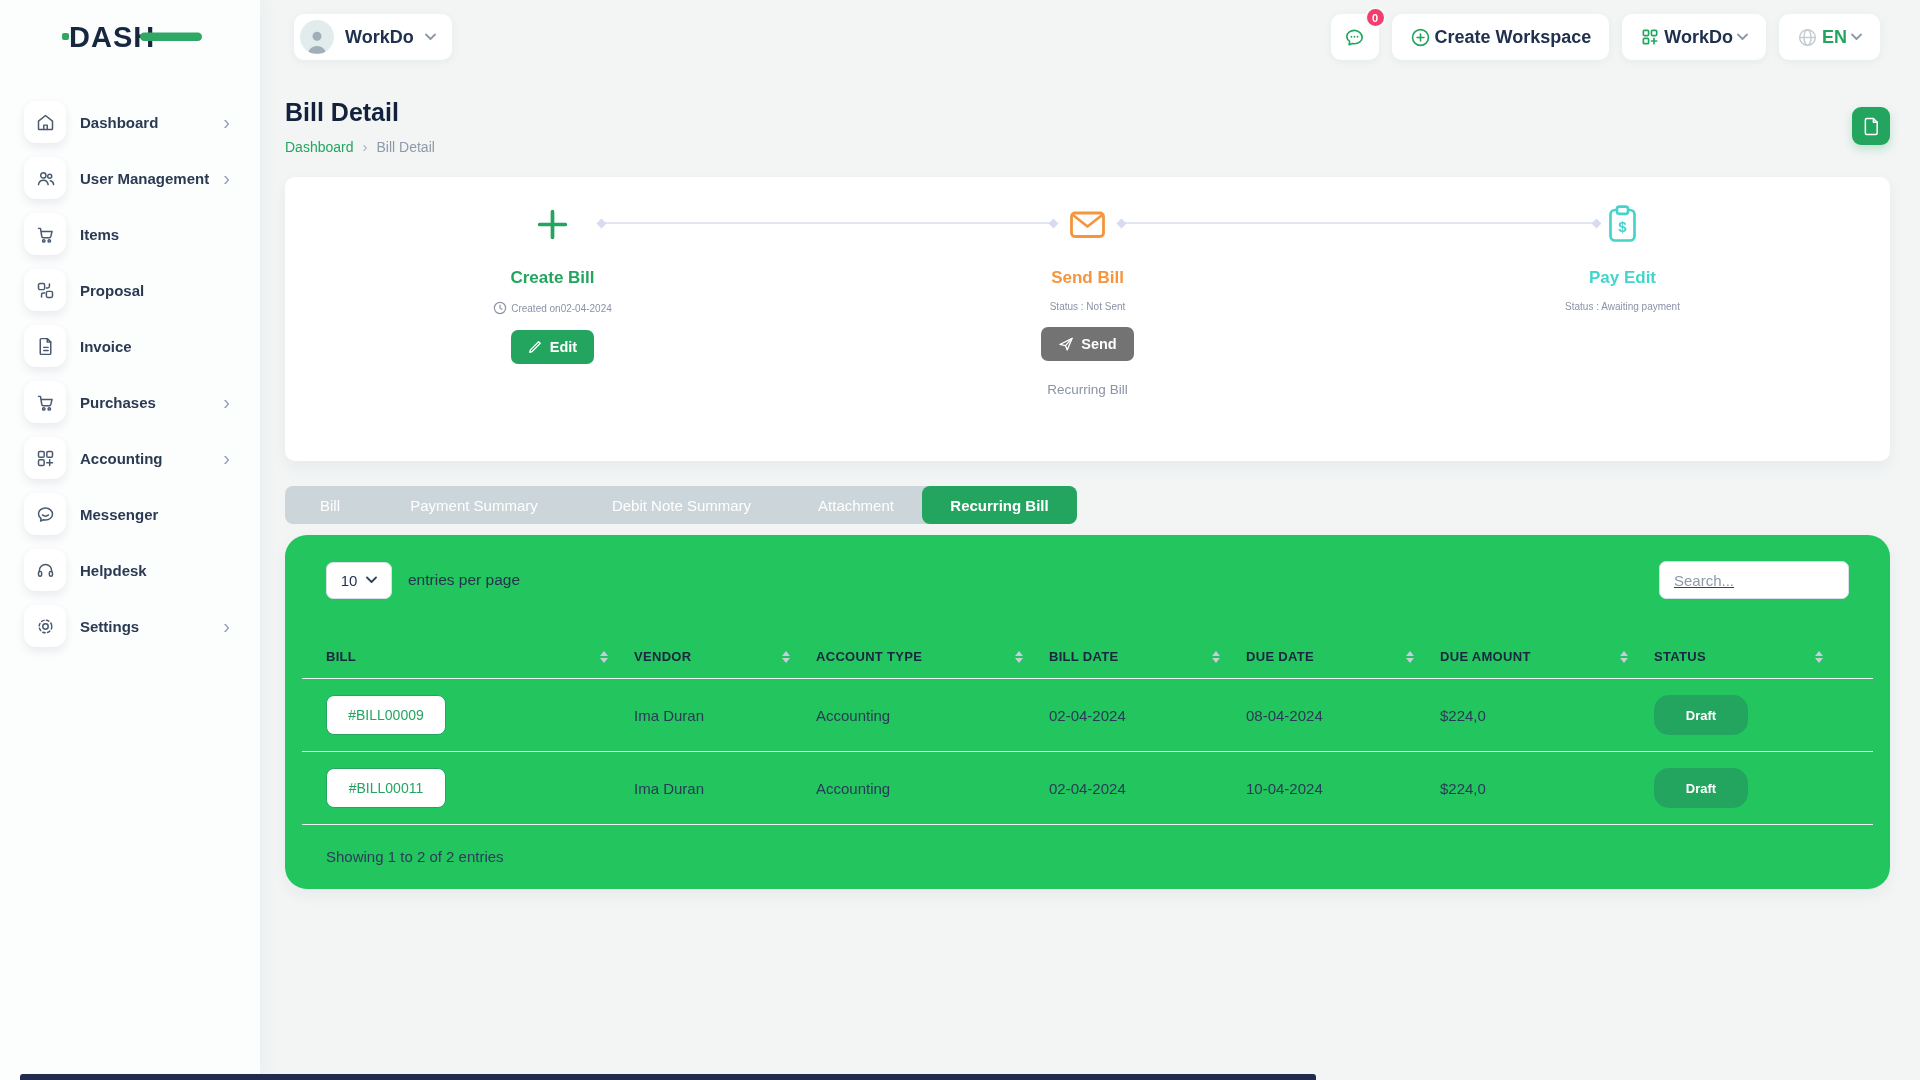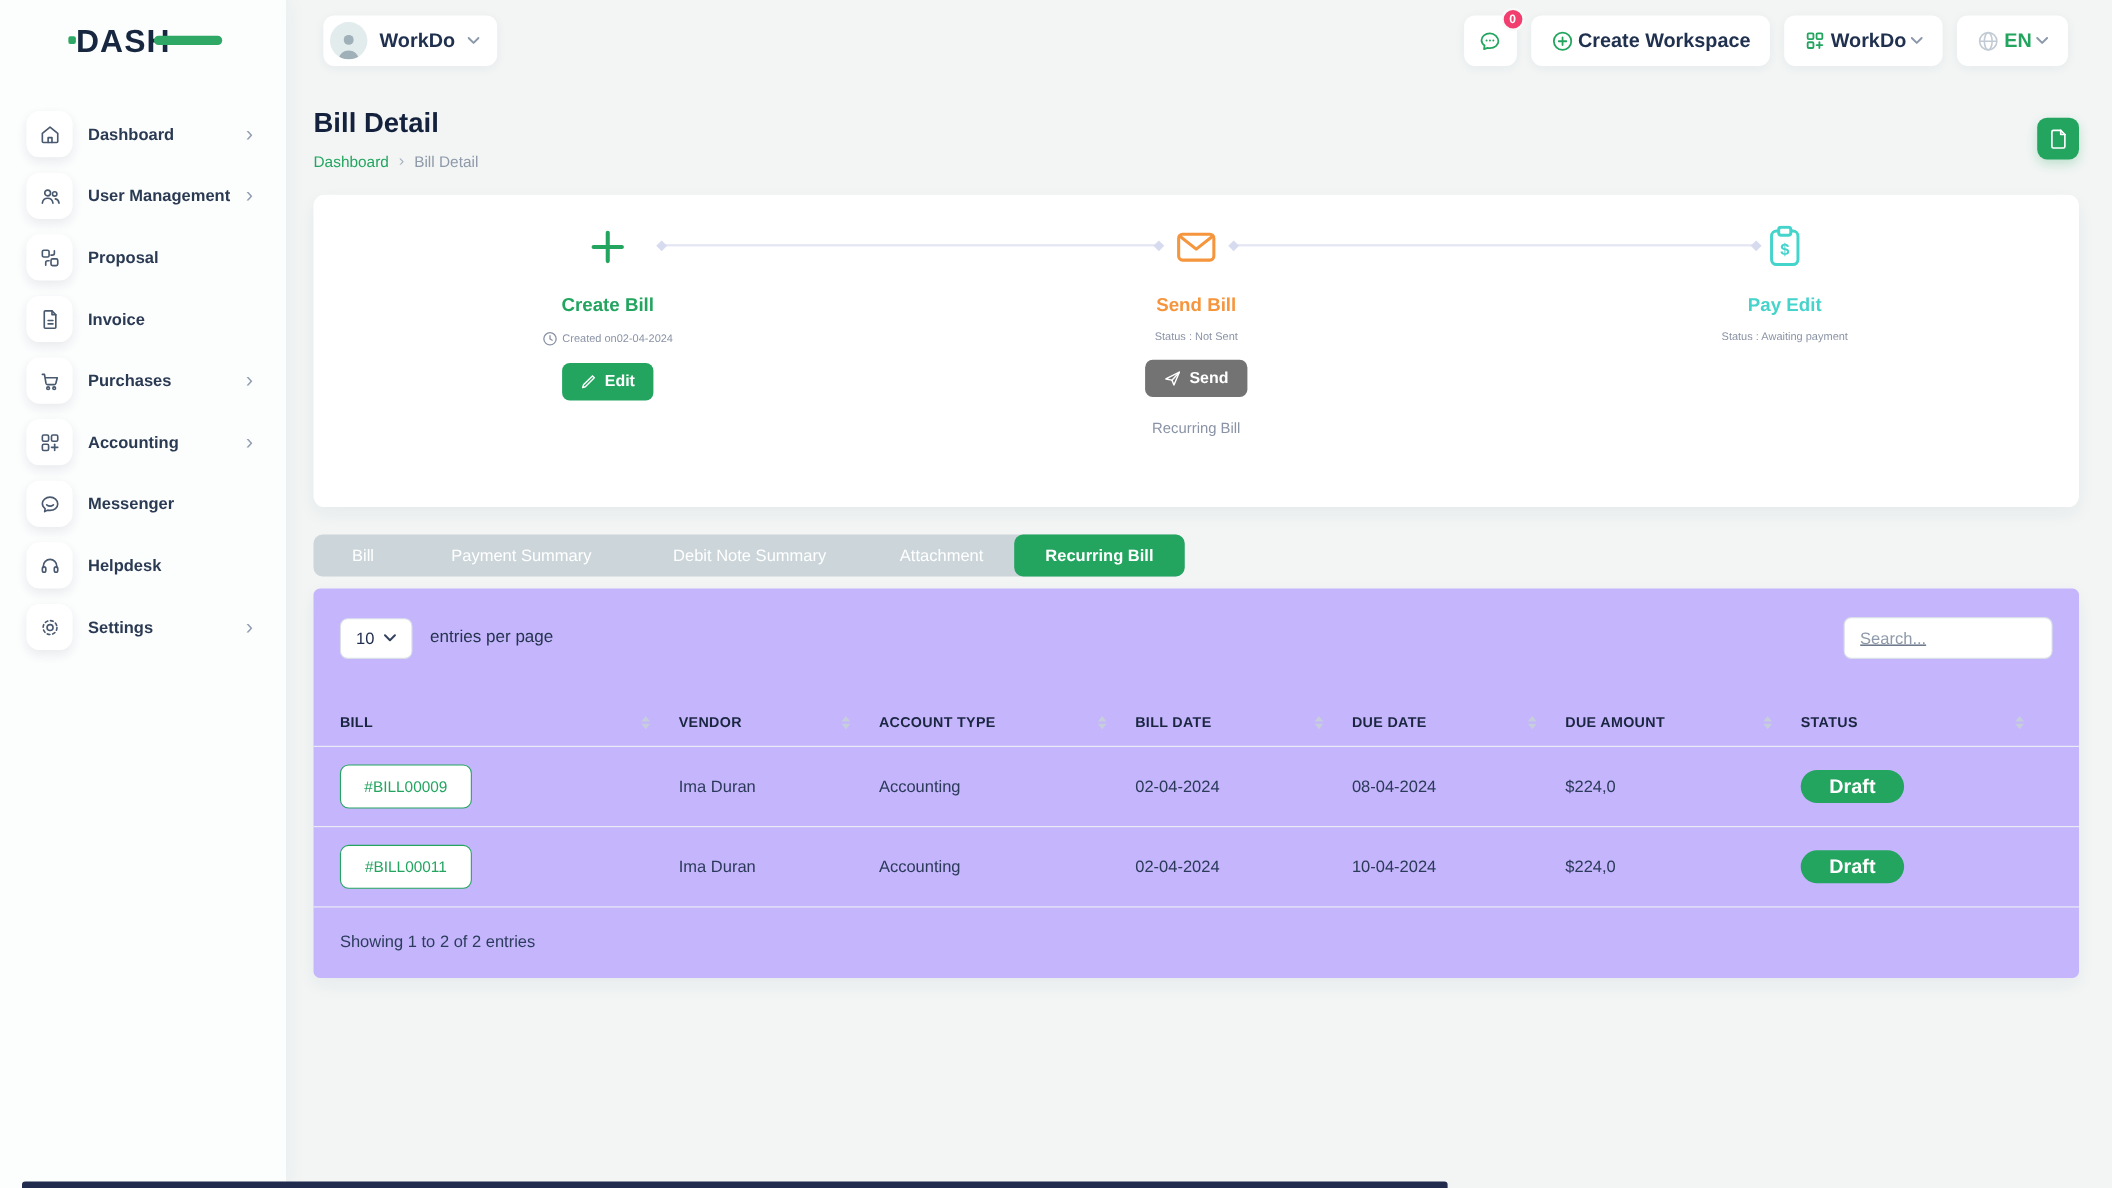--- a/index.html
+++ b/index.html
@@ -63,44 +63,44 @@
     background:#d7dbf0; transform:rotate(45deg); top:-2.5px; }
   .connector::before{ left:-2px; } .connector::after{ right:-2px; }
   .conn1 { left:19.6%; width:28.4%; } .conn2 { left:52%; width:29.8%; }
   
   .tabs { margin:25px 30px 0 25px; display:flex; background:#ccd6da; border-radius:8px;
     width:fit-content; height:38px; }
   .tab { display:flex; align-items:center; justify-content:center; color:#fff; font-size:15px; cursor:pointer; }
   .tab-0{width:90px;} .tab-1{width:198px;} .tab-2{width:217px;} .tab-3{width:132px;} .tab-4{width:155px;}
   .tab.active { background:#23a560; border-radius:8px; font-weight:600; }
   
-  .table-card { margin:11px 30px 0 25px; background:#c4b5fd; border-radius:6px;
-    box-shadow:0 6px 16px rgba(30,46,80,.05); padding:26px 0 4px; }
+  .table-card { margin:11px 30px 0 25px; background:#22c55e; border-radius:22px;
+    box-shadow:0 6px 16px rgba(30,46,80,.05); padding:26px 17px 4px; }
   .controls { display:flex; align-items:center; padding:0 24px; }
   .select-box { width:66px; height:37px; border:1px solid #d9dfe7; border-radius:7px;
     display:flex; align-items:center; justify-content:center; gap:9px; font-size:15px;
     color:#1f2d4e; background:#fff; cursor:pointer; }
   .entries-label { margin-left:16px; font-size:15.5px; color:#25334e; }
   .search-input { margin-left:auto; width:190px; height:38px; border:1px solid #d9dfe7; border-radius:7px;
     padding:0 14px; font-size:15px; color:#33415e; outline:none; background:#fff;text-decoration:underline; }
   .search-input::placeholder { color:#8e99a9; }
   .grid { margin-top:36px; }
   .grid-header,.grid-row { display:grid; grid-template-columns:308px 182px 233px 197px 194px 214px 1fr;
     padding:0 24px; align-items:center; }
   .grid-header { height:44px; border-bottom:1px solid #edf0f3; }
   .th { display:flex; align-items:center; justify-content:space-between; padding-right:26px;
     font-size:13px; font-weight:700; color:#1a2640; letter-spacing:.3px; cursor:pointer; }
   .sort { display:flex; flex-direction:column; gap:2px; }
   .s-up { width:0; height:0; border-left:4px solid transparent; border-right:4px solid transparent; border-bottom:5px solid #c7cedb; }
   .s-down { width:0; height:0; border-left:4px solid transparent; border-right:4px solid transparent; border-top:5px solid #c7cedb; }
   .grid-row { height:73px; border-bottom:1px solid #edf0f3; font-size:15px; color:#2a3a58; }
   .bill-chip { display:inline-flex; align-items:center; justify-content:center; width:120px; height:40px;
     border:1px solid #23a560; color:#23a560; border-radius:8px; font-size:14px; cursor:pointer; background:#fff; }
-  .status-pill { display:inline-flex; align-items:center; justify-content:center; width:94px; height:30px;
-    border-radius:15px; background:#23a560; color:#fff; font-size:18px; font-weight:600; }
+  .status-pill { display:inline-flex; align-items:center; justify-content:center; width:94px; height:40px;
+    border-radius:15px; background:#23a560; color:#fff; font-size:13px; font-weight:600; }
   .table-footer { padding:23px 24px 20px; font-size:15px; color:#2c3c5c; }
   .bottom-bar { position:absolute; left:20px; bottom:0; width:1296px; height:6px;
     background:#202b4e; border-radius:3px 3px 0 0; z-index:5; }
   svg { display:block; }
 </style>
 </head>
 <body>
 
 <aside class="sidebar">
   <div class="logo">
@@ -129,20 +129,30 @@
             <circle cx="9.5" cy="8.5" r="3"></circle>
             <path d="M4 19c.5-3 2.7-5 5.5-5s5 2 5.5 5"></path>
             <circle cx="16.8" cy="9.5" r="2.3"></circle>
             <path d="M17.5 14.6c2.2.4 3.5 2 3.8 4.4"></path>
           </svg>
       </span>
       <span class="nav-label">User Management</span>
       <span class="nav-chevron">›</span>
     </div>
 
+    <div class="nav-item">
+      <span class="tile">
+        <svg width="21" height="21" viewBox="0 0 24 24" fill="none" stroke="#49596f" stroke-width="1.7" stroke-linecap="round" stroke-linejoin="round">
+            <path d="M4 5h2.2l1.6 9.4a1.5 1.5 0 0 0 1.5 1.2h7.2a1.5 1.5 0 0 0 1.5-1.2L19.5 8.5H7"></path>
+            <circle cx="10" cy="19.3" r="1.4"></circle>
+            <circle cx="16.3" cy="19.3" r="1.4"></circle>
+          </svg>
+      </span>
+      <span class="nav-label">Items</span>
+    </div>
 
     <div class="nav-item">
       <span class="tile">
         <svg width="21" height="21" viewBox="0 0 24 24" fill="none" stroke="#49596f" stroke-width="1.7" stroke-linecap="round" stroke-linejoin="round">
             <rect x="4" y="4" width="7" height="7" rx="1.6"></rect>
             <rect x="13" y="13" width="7" height="7" rx="1.6"></rect>
             <path d="M16.5 4.5v2.6a2 2 0 0 1-2 2H13"></path>
             <path d="M7.5 19.5v-2.6a2 2 0 0 1 2-2H11"></path>
           </svg>
       </span>

